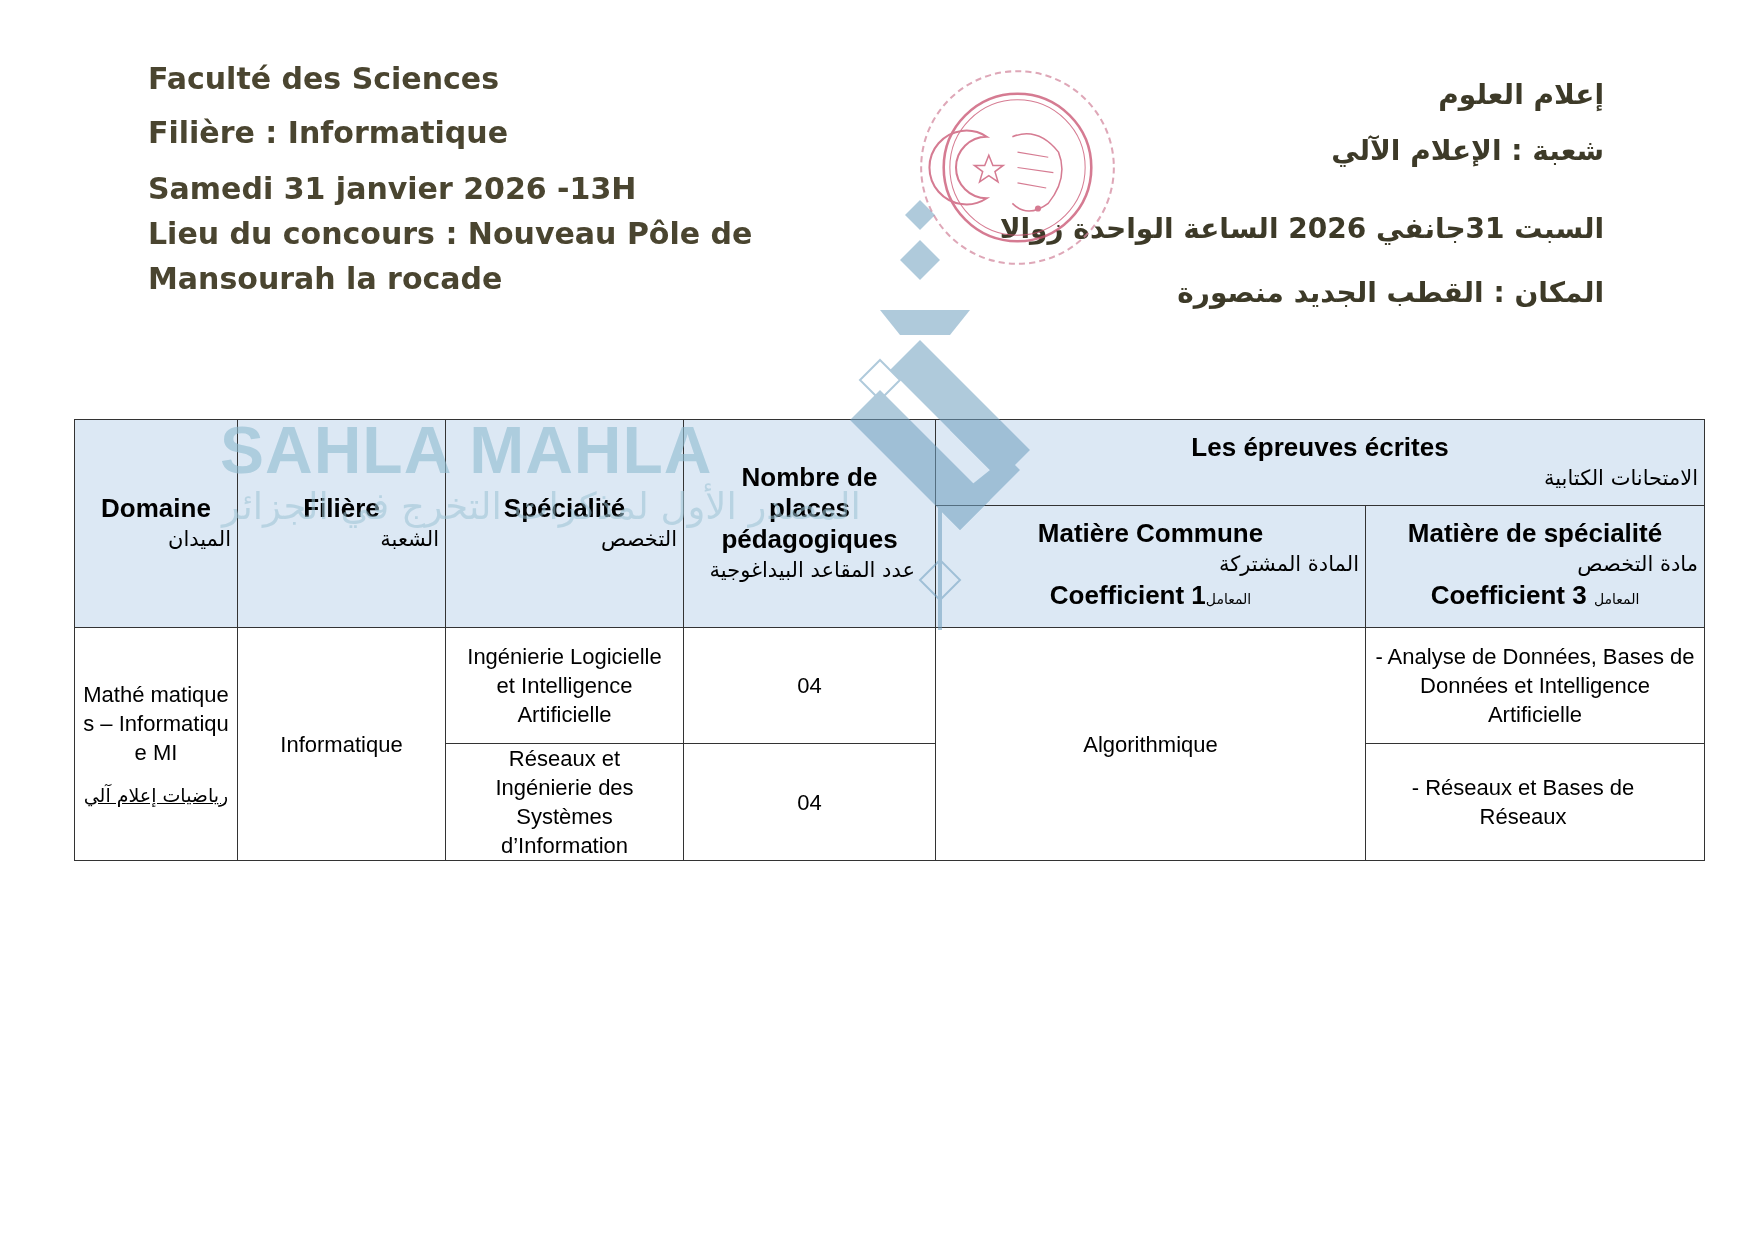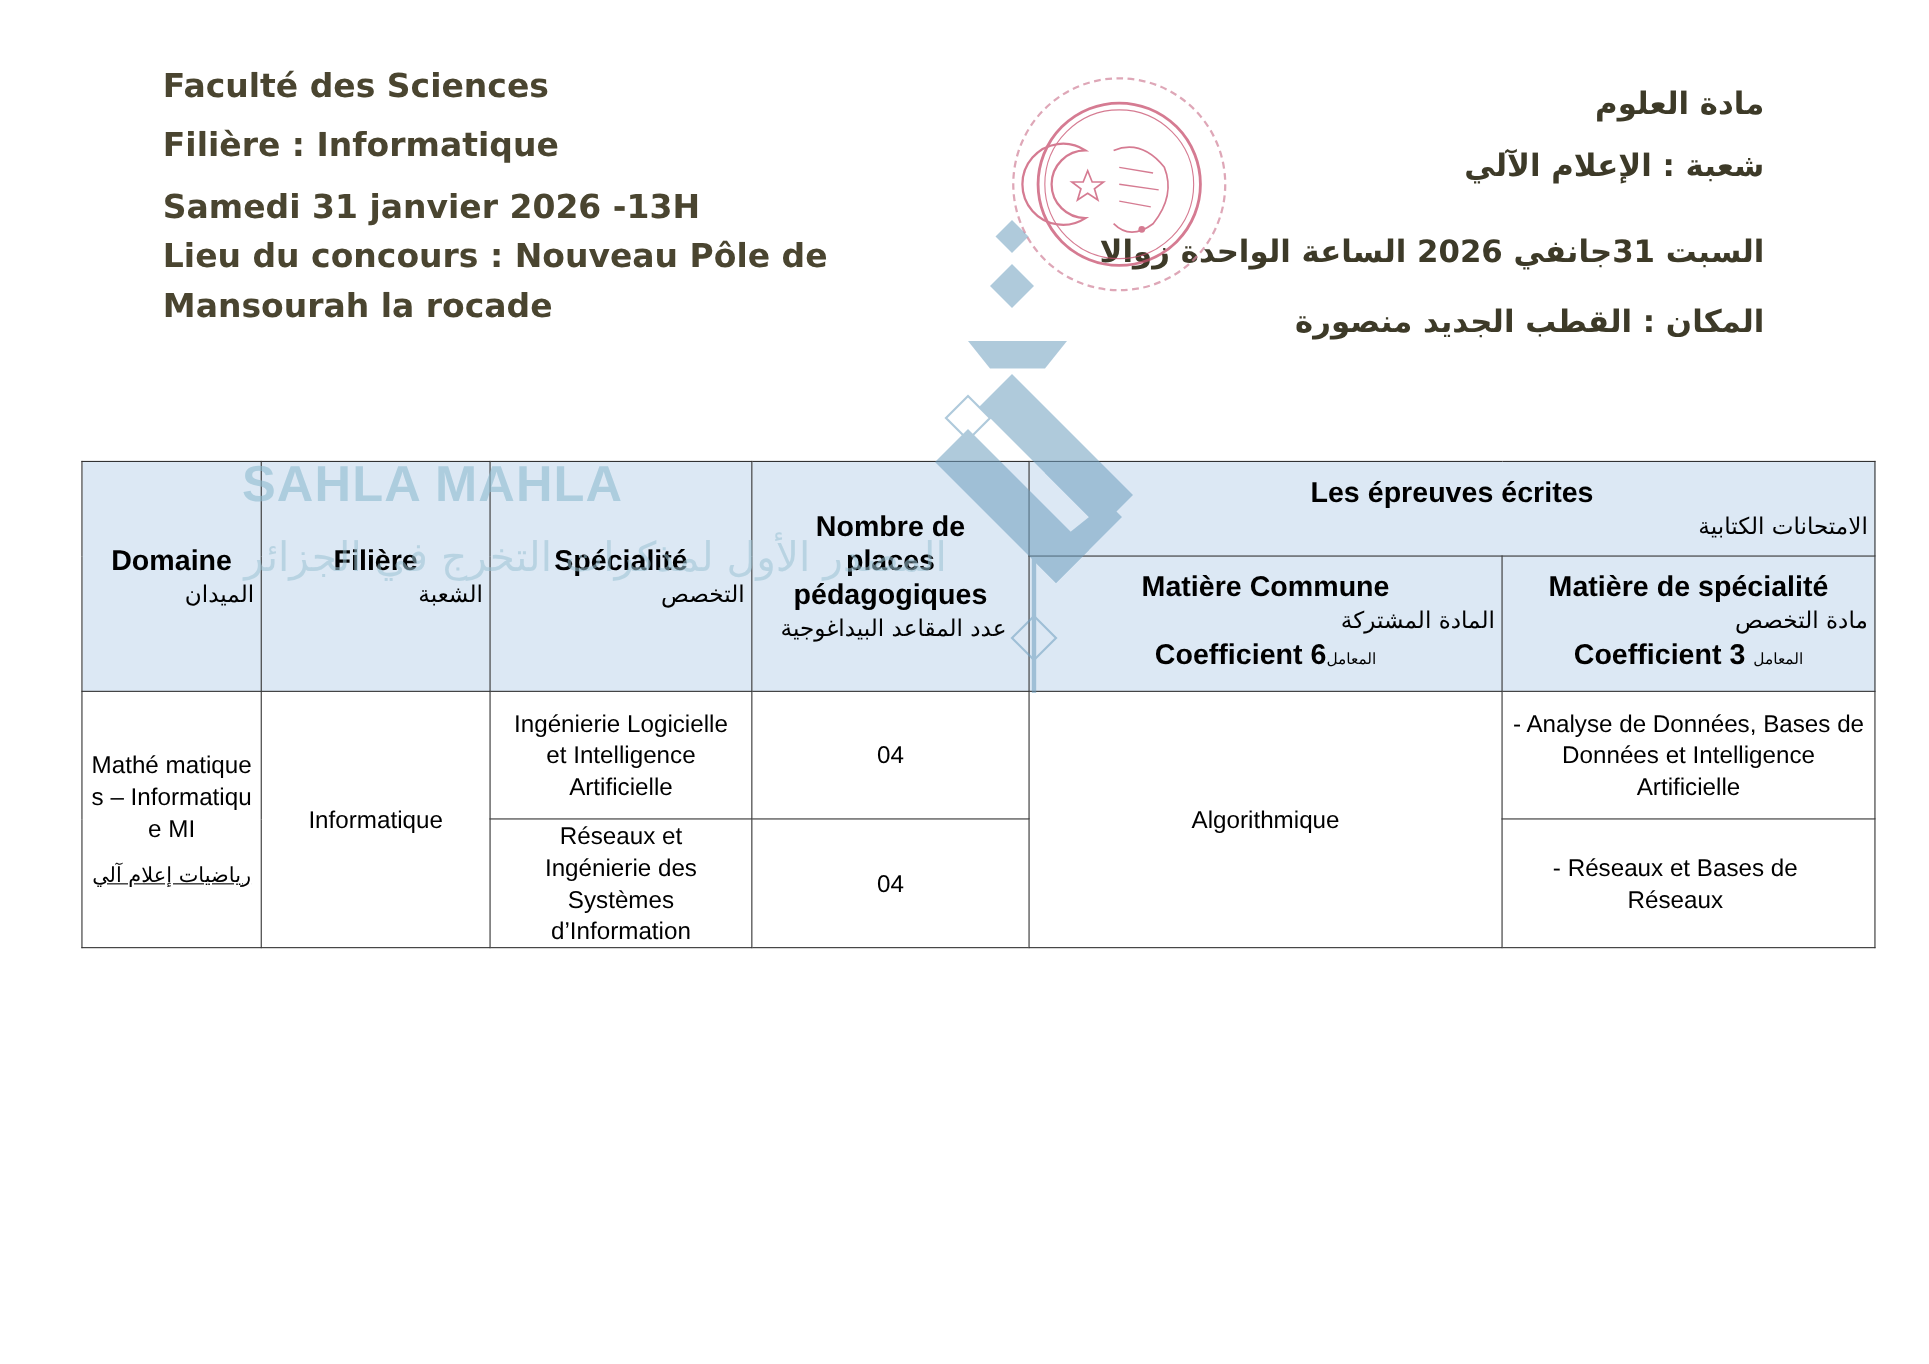--- a/index.html
+++ b/index.html
@@ -19,21 +19,21 @@
     font-size:28px; direction:rtl; text-align:right;
   }
   .hdr-right div { position:absolute; right:0; white-space:nowrap; }
 
   
   .stamp { position:absolute; left:915px; top:65px; width:205px; height:205px; opacity:0.75; }
   
   .wm-logo { position:absolute; left:840px; top:200px; width:210px; height:430px; opacity:0.55; z-index:3; pointer-events:none; }
   .wm-text {
     position:absolute; left:220px; top:412px; z-index:3; pointer-events:none;
-    font-family:"Liberation Sans", sans-serif; font-weight:bold; font-size:46px;
+    font-family:"Liberation Sans", sans-serif; font-weight:bold; font-size:66px;
     color:#8fbcd0; opacity:0.6; letter-spacing:1px;
   }
   .wm-sub {
     position:absolute; left:222px; top:485px; z-index:3; pointer-events:none;
     font-family:"DejaVu Sans", sans-serif; font-size:37px; color:#9cc3d4; opacity:0.55;
     direction:rtl; white-space:nowrap;
   }
 
   table.grid {
     position:absolute; left:74px; top:419px; width:1630px; border-collapse:collapse; z-index:1;
@@ -56,21 +56,21 @@
 
 <div class="hdr-left">
   <div style="top:0px">Faculté des Sciences</div>
   <div style="top:54px">Filière : Informatique</div>
   <div style="top:110px">Samedi 31 janvier 2026 -13H</div>
   <div style="top:155px">Lieu du concours : Nouveau Pôle de</div>
   <div style="top:200px">Mansourah la rocade</div>
 </div>
 
 <div class="hdr-right">
-  <div style="top:0px">مادة العلوم</div>
+  <div style="top:0px">إعلام العلوم</div>
   <div style="top:56px">شعبة : الإعلام الآلي</div>
   <div style="top:134px">السبت 31جانفي 2026 الساعة الواحدة زوالا</div>
   <div style="top:198px">المكان : القطب الجديد منصورة</div>
 </div>
 
 <svg class="stamp" viewBox="0 0 200 200">
   <circle cx="100" cy="100" r="94" fill="none" stroke="#d48aa0" stroke-width="2" stroke-dasharray="6 4"></circle>
   <circle cx="100" cy="100" r="72" fill="none" stroke="#c8506e" stroke-width="2.5"></circle>
   <circle cx="100" cy="100" r="66" fill="none" stroke="#c8506e" stroke-width="1"></circle>
   <path d="M70 70 A36 36 0 1 0 70 130 A28 28 0 1 1 70 70 Z" fill="none" stroke="#c8506e" stroke-width="2"></path>
@@ -127,21 +127,21 @@
     </th>
     <th colspan="2">
       <span class="h-fr">Les épreuves écrites</span>
       <span class="h-ar">الامتحانات الكتابية</span>
     </th>
   </tr>
   <tr style="height:103px">
     <th>
       <span class="h-fr">Matière Commune</span>
       <span class="h-ar">المادة المشتركة</span>
-      <span class="coef"><span>Coefficient 6</span><span class="ar">المعامل</span></span>
+      <span class="coef"><span>Coefficient 1</span><span class="ar">المعامل</span></span>
     </th>
     <th>
       <span class="h-fr">Matière de spécialité</span>
       <span class="h-ar">مادة التخصص</span>
       <span class="coef"><span>Coefficient 3</span> <span class="ar">المعامل</span></span>
     </th>
   </tr>
   <tr style="height:116px">
     <td class="body" rowspan="2" style="padding:0 4px">
       <span style="display:block;word-break:break-all">Mathé matiques – Informatique MI</span>

